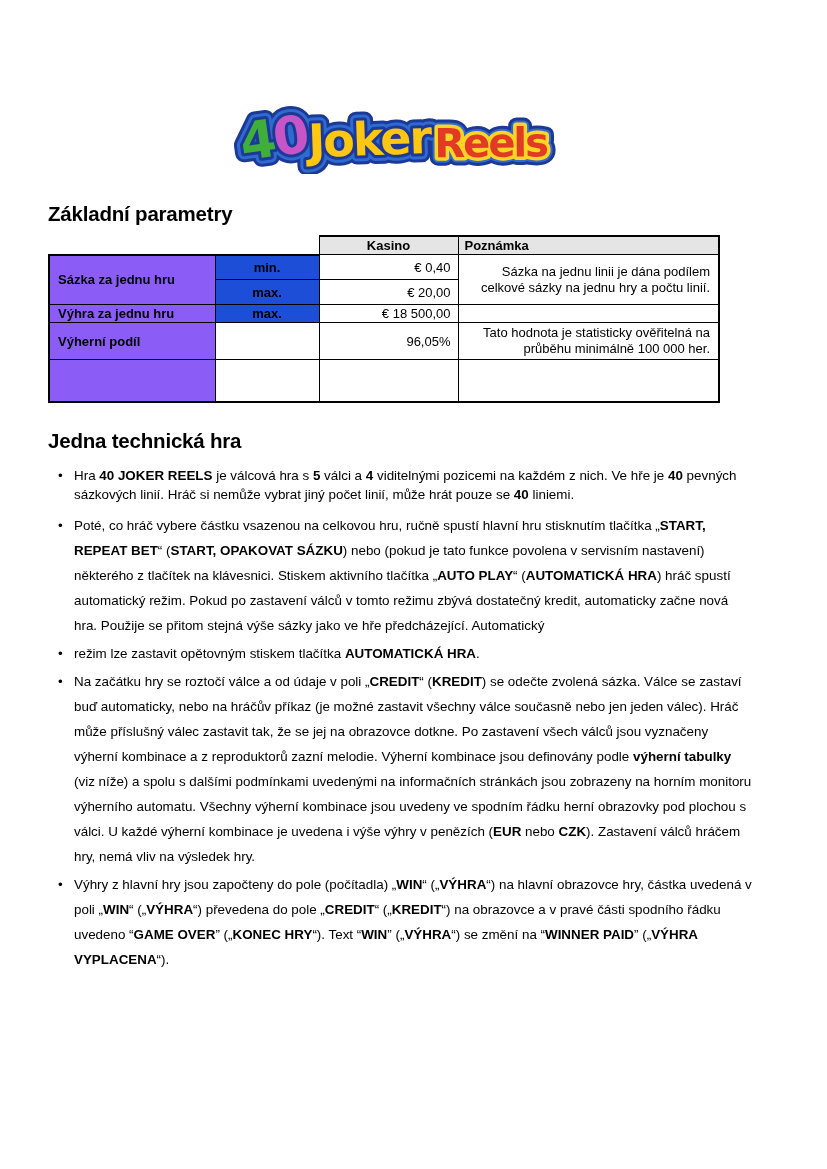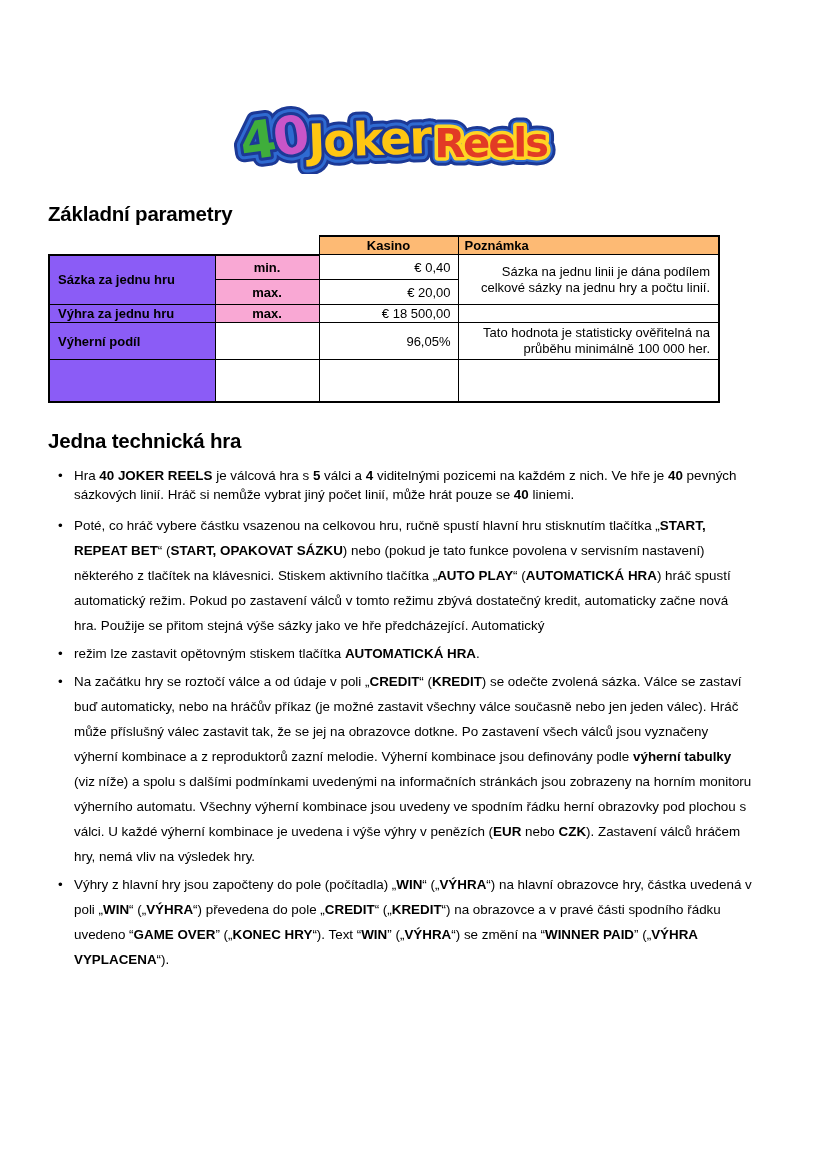--- a/index.html
+++ b/index.html
@@ -38,24 +38,24 @@
   }
   .ptable td{
     border:1px solid #000;
     font-size:13px;
     padding:1px 6px;
     vertical-align:middle;
     overflow:hidden;
   }
   .ptable td.blank{border:none;background:#fff;}
   .ptable td.lbl{background:#8b5cf6;font-weight:bold;padding-left:8px;}
-  .ptable td.key{background:#f9a8d4;font-weight:bold;text-align:center;}
+  .ptable td.key{background:#1d4ed8;font-weight:bold;text-align:center;}
   .ptable td.keyempty{background:#ffffff;}
   .ptable td.val{text-align:right;padding-right:7px;}
-  .ptable td.hdr{background:#fdba74;font-weight:bold;}
+  .ptable td.hdr{background:#e5e5e5;font-weight:bold;}
   .ptable td.hdr-center{text-align:center;}
   .ptable td.note{padding:2px 8px;line-height:16px;text-align:right;}
   .bt2{border-top-width:2px !important;}
   .bl2{border-left-width:2px !important;}
   .br2{border-right-width:2px !important;}
   .bb2{border-bottom-width:2px !important;}
   .rh-hdr{height:18px;}
   .rh-std{height:25px;}
   .rh-win{height:16px;}
   .rh-rtp{height:35px;}

